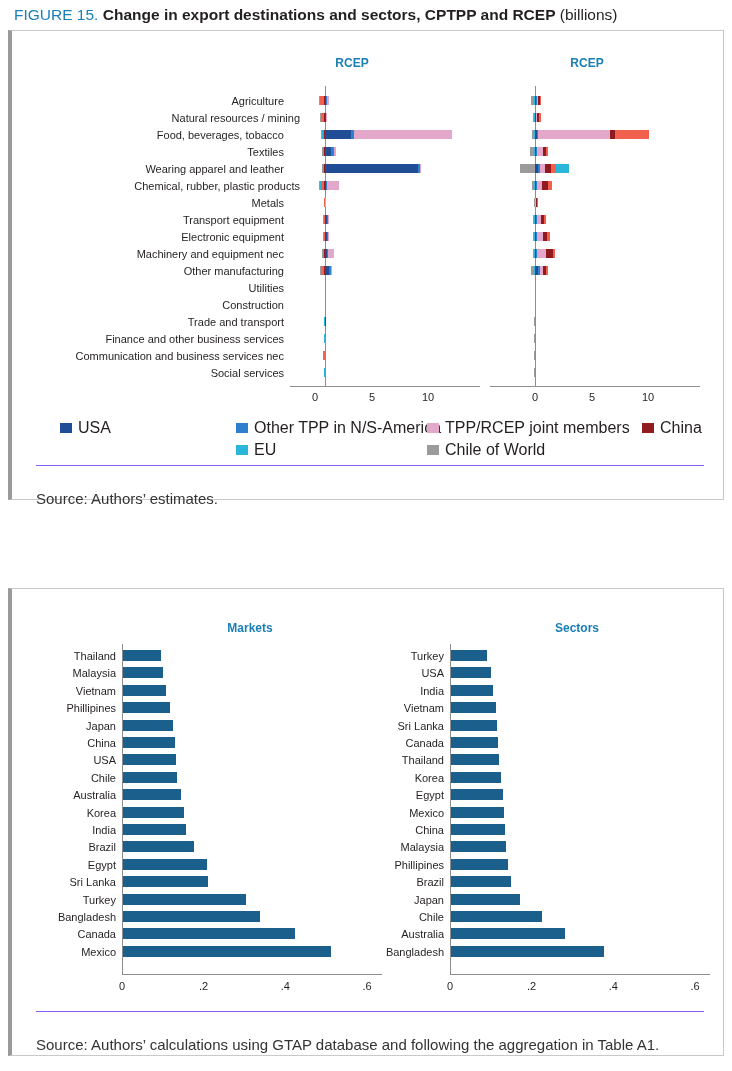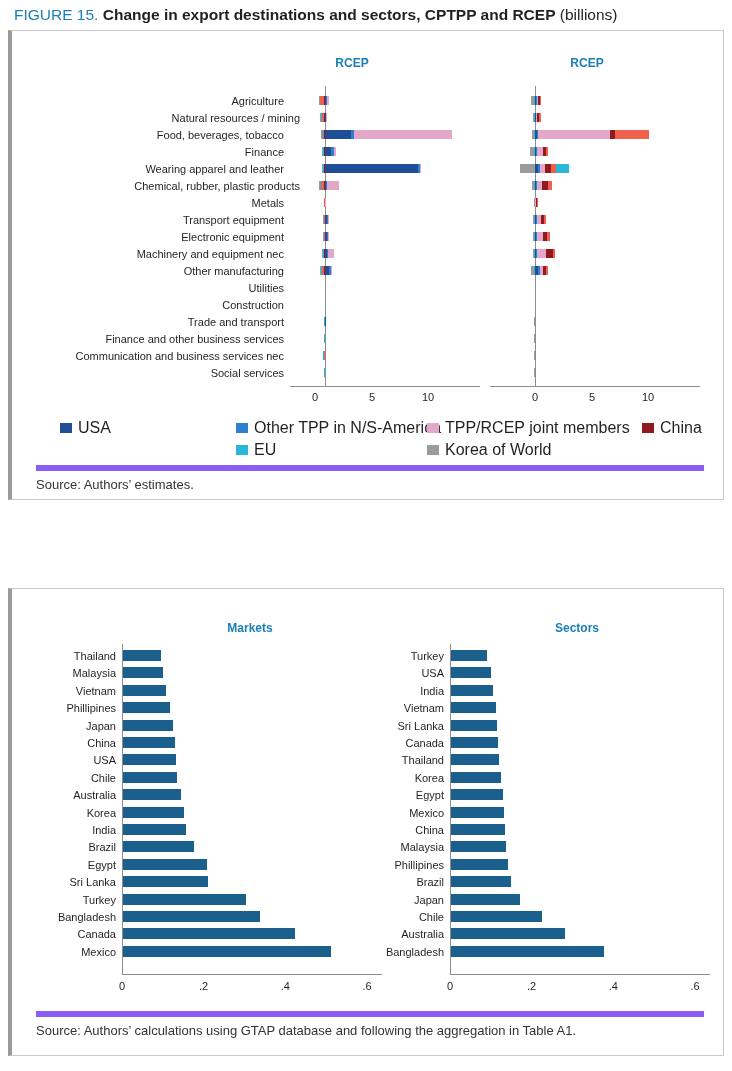--- a/index.html
+++ b/index.html
@@ -50,24 +50,24 @@
   }
 
   .panel-title {
     color: #1a7fb5;
     font-size: 12px;
     font-weight: bold;
     text-align: center;
   }
 
   .src-note {
-    font-size: 13px;
+    font-size: 15px;
     color: #333;
-    border-top: 6px solid #8b5cf6;
-    padding-top: 6px;
+    border-top: 1px solid #8b5cf6;
+    padding-top: 24px;
   }
 
   
   .abs { position: absolute; }
 
   .cat-label {
     font-size: 11px;
     text-align: right;
     color: #231f20;
     line-height: 1;
@@ -101,21 +101,21 @@
   </div>
 
   <div class="abs fig-frame" style="left:8px; top:30px; width:716px; height:470px;">
 
     <div class="abs panel-title" style="left:280px; top:25px; width:120px;">RCEP</div>
     <div class="abs panel-title" style="left:515px; top:25px; width:120px;">RCEP</div>
 
     <div class="abs cat-label" style="left:20px; top:65px; width:252px;">Agriculture</div>
     <div class="abs cat-label" style="left:36px; top:82px; width:252px;">Natural resources / mining</div>
     <div class="abs cat-label" style="left:20px; top:99px; width:252px;">Food, beverages, tobacco</div>
-    <div class="abs cat-label" style="left:20px; top:116px; width:252px;">Finance</div>
+    <div class="abs cat-label" style="left:20px; top:116px; width:252px;">Textiles</div>
     <div class="abs cat-label" style="left:20px; top:133px; width:252px;">Wearing apparel and leather</div>
     <div class="abs cat-label" style="left:36px; top:150px; width:252px;">Chemical, rubber, plastic products</div>
     <div class="abs cat-label" style="left:20px; top:167px; width:252px;">Metals</div>
     <div class="abs cat-label" style="left:20px; top:184px; width:252px;">Transport equipment</div>
     <div class="abs cat-label" style="left:20px; top:201px; width:252px;">Electronic equipment</div>
     <div class="abs cat-label" style="left:20px; top:218px; width:252px;">Machinery and equipment nec</div>
     <div class="abs cat-label" style="left:20px; top:235px; width:252px;">Other manufacturing</div>
     <div class="abs cat-label" style="left:20px; top:252px; width:252px;">Utilities</div>
     <div class="abs cat-label" style="left:20px; top:269px; width:252px;">Construction</div>
     <div class="abs cat-label" style="left:20px; top:286px; width:252px;">Trade and transport</div>
@@ -322,21 +322,21 @@
       <div class="legend-item" style="left:630px; top:0;">
         <span class="swatch" style="background:#8f1a1f;"></span>
         <span>China</span>
       </div>
       <div class="legend-item" style="left:224px; top:22px;">
         <span class="swatch" style="background:#29b6d8;"></span>
         <span>EU</span>
       </div>
       <div class="legend-item" style="left:415px; top:22px;">
         <span class="swatch" style="background:#9b9b9b;"></span>
-        <span>Korea of World</span>
+        <span>Chile of World</span>
       </div>
     </div>
 
     <div class="abs src-note" style="left:24px; top:434px; width:668px;">Source: Authors’ estimates.</div>
   </div>
 
 
   <div class="abs fig-frame" style="left:8px; top:588px; width:716px; height:468px;">
 
     <div class="abs panel-title" style="left:178px; top:32px; width:120px;">Markets</div>

